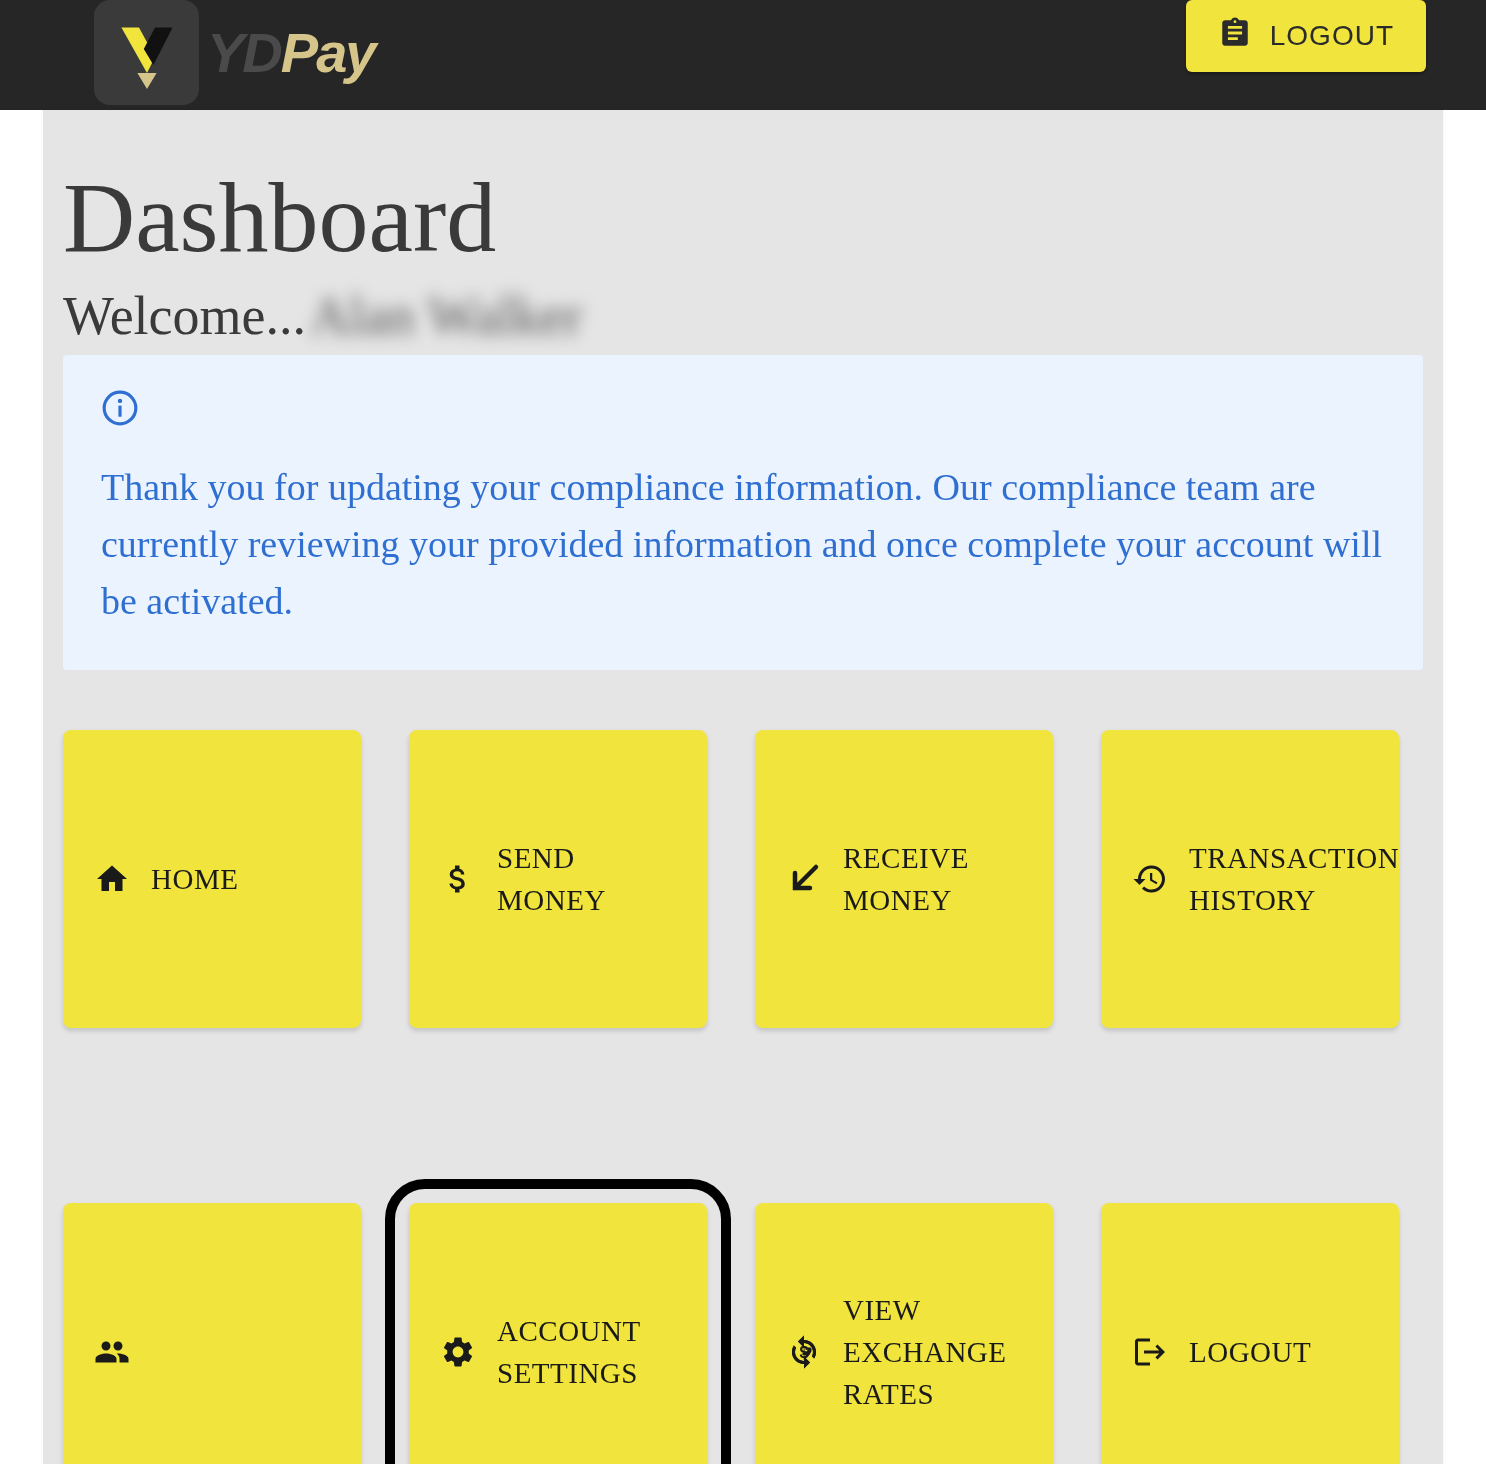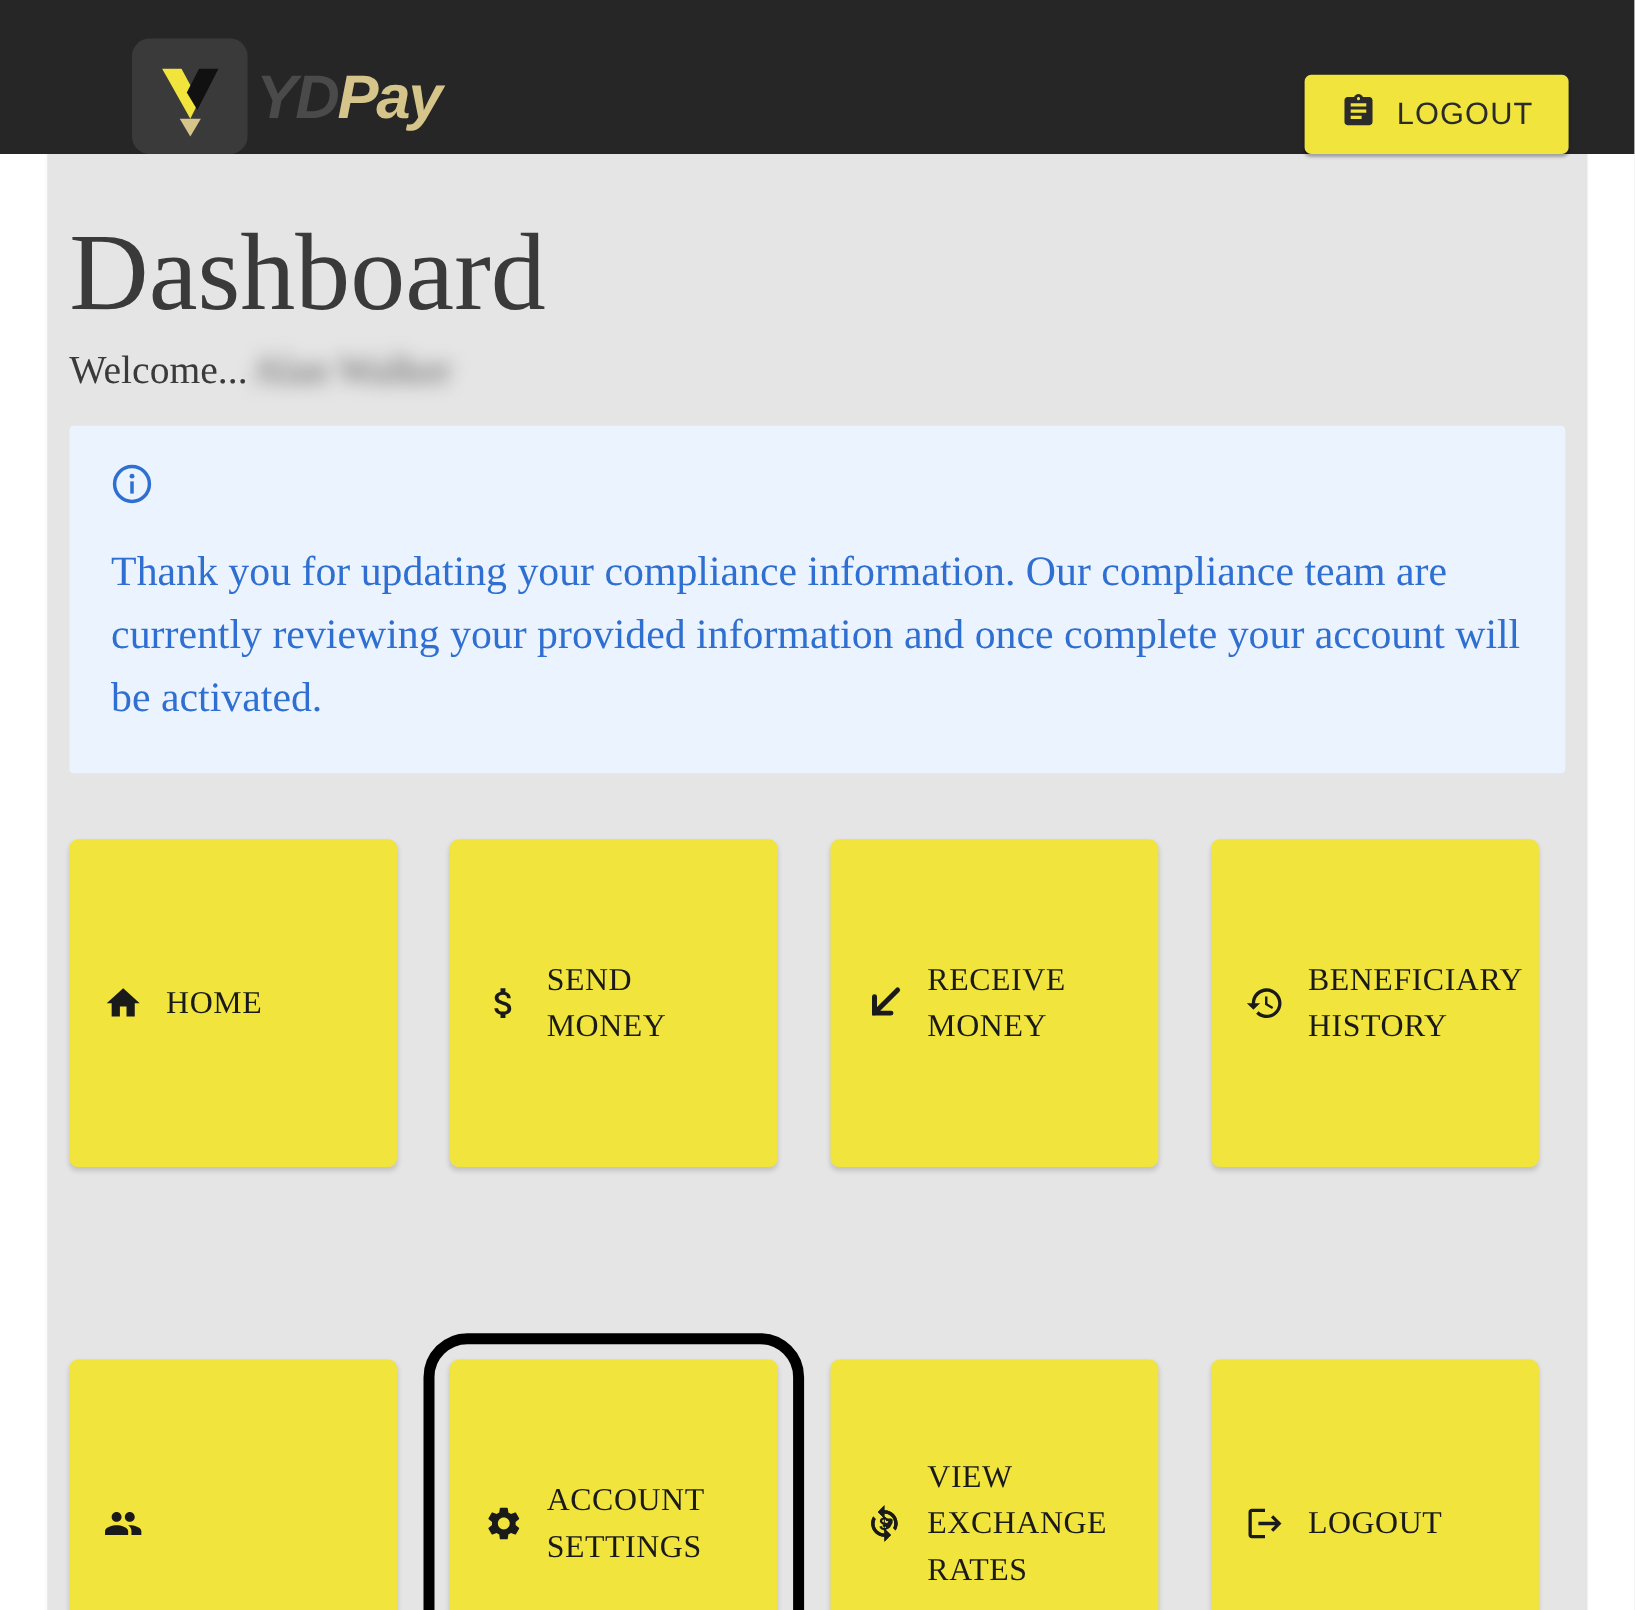--- a/index.html
+++ b/index.html
@@ -5,25 +5,25 @@
     * { box-sizing: border-box; margin: 0; padding: 0; }
     body {
       font-family: Georgia, "Times New Roman", serif;
       background: #fff;
       width: 1486px;
       height: 1464px;
       overflow: hidden;
     }
     .topbar {
       background: #262626;
-      height: 140px;
-      display: flex;
-      align-items: flex-end;
+      height: 110px;
+      display: flex;
+      align-items: flex-start;
       justify-content: space-between;
-      padding: 0 60px 0 120px;
+      padding: 0 60px 0 94px;
     }
     .logo-wrap {
       display: flex;
       align-items: center;
       gap: 8px;
     }
     .logo-box {
       width: 105px;
       height: 105px;
       background: #3a3a3a;
@@ -69,23 +69,23 @@
     }
     h1.title {
       font-family: Georgia, "Times New Roman", serif;
       font-size: 100px;
       font-weight: 400;
       color: #3a3a3a;
       margin-bottom: 10px;
     }
     .welcome-line {
       font-family: Georgia, "Times New Roman", serif;
-      font-size: 36px;
+      font-size: 54px;
       color: #3a3a3a;
-      margin-bottom: 30px;
+      margin-bottom: 8px;
       display: flex;
       align-items: center;
     }
     .welcome-name {
       color: #555;
       filter: blur(8px);
       margin-left: 4px;
     }
     .alert {
       background: #eaf3fe;
@@ -274,21 +274,21 @@
       </div>
     </div>
 
     <div class="tile">
       <div class="tile-inner">
         <span class="tile-icon">
             <svg viewBox="0 0 24 24">
               <use href="#ic-history"></use>
             </svg>
           </span>
-        <span class="tile-label">BENEFICIARY HISTORY</span>
+        <span class="tile-label">TRANSACTION HISTORY</span>
       </div>
     </div>
 
     <div class="tile">
       <div class="tile-inner">
         <span class="tile-icon">
             <svg viewBox="0 0 24 24">
               <use href="#ic-people"></use>
             </svg>
           </span>

